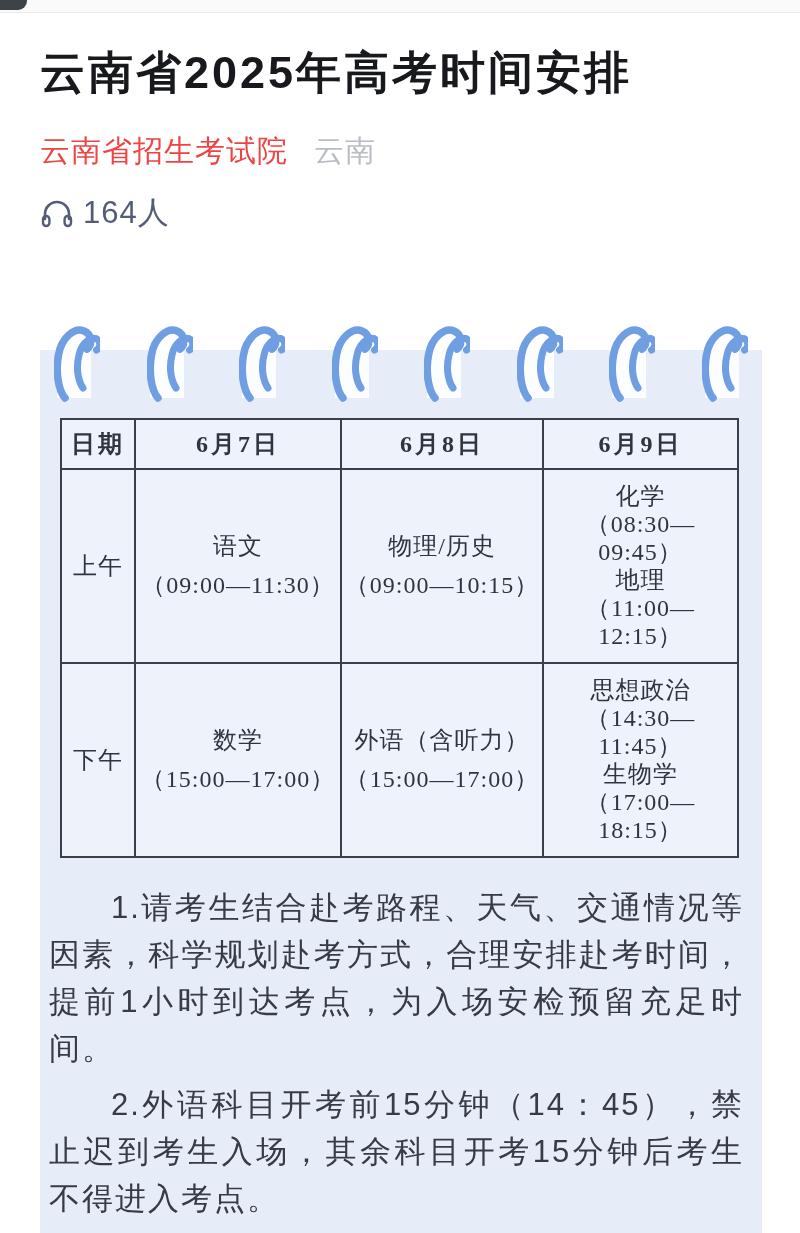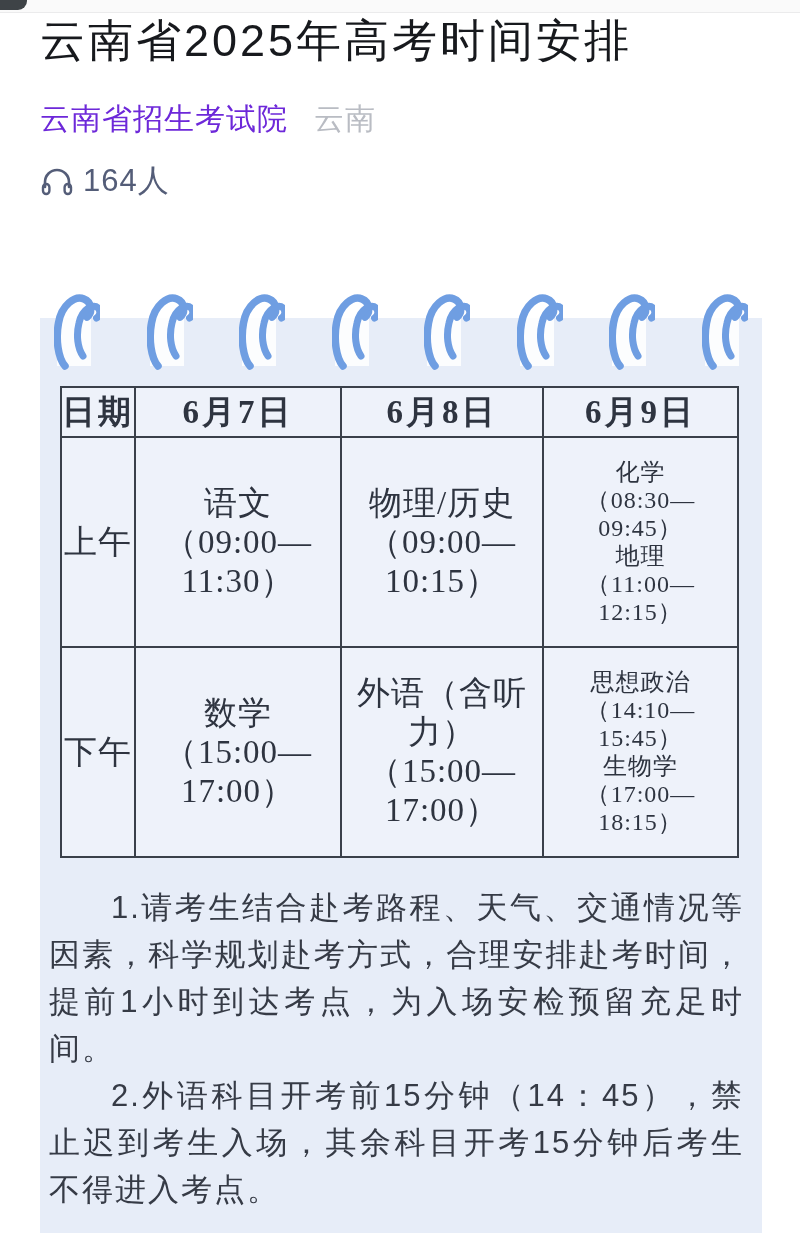--- a/index.html
+++ b/index.html
@@ -21,34 +21,35 @@
     position: absolute;
     left: 0; top: 0;
     width: 27px; height: 10px;
     background: #3e4347;
     border-radius: 0 0 9px 0;
   }
 
   
   .article { padding: 0 38px 0 40px; }
   .title {
+    margin-top: 32px;
     font-size: 45px;
-    font-weight: 400;
+    font-weight: 700;
     letter-spacing: 3px;
     line-height: 1.25;
     color: #17191d;
   }
   .byline {
     margin-top: 30px;
     display: flex;
     align-items: baseline;
     font-size: 30px;
     white-space: nowrap;
   }
-  .author { color: #6d28d9; letter-spacing: 1px; cursor: pointer; }
+  .author { color: #ef4444; letter-spacing: 1px; cursor: pointer; }
   .pub-date { color: #b9bcc3; margin-left: 26px; letter-spacing: 1px; }
   .pub-loc  { color: #b9bcc3; margin-left: 26px; letter-spacing: 1px; }
   .listen-row {
     margin-top: 20px;
     display: flex;
     align-items: center;
     font-size: 31px;
     color: #545d78;
     cursor: pointer;
   }
@@ -89,43 +90,43 @@
     border-collapse: collapse;
     table-layout: fixed;
     font-family: "Liberation Serif", "DejaVu Serif", serif;
     color: #2e3440;
     background: #eef2fa;
   }
   table.schedule th, table.schedule td {
     border: 2px solid #3a404a;
     text-align: center;
     vertical-align: middle;
-    font-size: 33px;
+    font-size: 24px;
   }
   table.schedule thead th { height: 50px; font-weight: 700; letter-spacing: 3px; }
   col.c-label { width: 74px; }
   col.c-d7 { width: 206px; }
   col.c-d8 { width: 202px; }
   col.c-d9 { width: 195px; }
   td.cell { padding: 26px 2px; line-height: 39px; letter-spacing: 1px; }
-  td.cell.compact { padding: 20px 2px; line-height: 28px; font-size: 24px; }
+  td.cell.compact { padding: 12px 2px; line-height: 28px; font-size: 24px; }
   th.row-label { font-weight: 400; font-size: 26px; letter-spacing: 1px; }
 
   
   .notes {
     margin-top: 26px;
     padding: 0 18px 0 9px;
     font-size: 31px;
     line-height: 47px;
     letter-spacing: 2px;
     color: #363b46;
     text-align: justify;
   }
   .notes .notes-heading { letter-spacing: 3px; }
-  .notes p { text-indent: 2em; margin-bottom: 0; }
+  .notes p { text-indent: 2em; margin-bottom: 9px; }
   .notes p:last-child { margin-bottom: 0; }
 </style>
 </head>
 <body>
 
 <div class="top-strip">
   <div class="corner-artifact"></div>
 </div>
 
 <div class="article">
@@ -245,21 +246,21 @@
           <td class="cell">
             <div>数学</div>
             <div>（15:00—17:00）</div>
           </td>
           <td class="cell">
             <div>外语（含听力）</div>
             <div>（15:00—17:00）</div>
           </td>
           <td class="cell compact">
             <div>思想政治</div>
-            <div>（14:10—15:45）</div>
+            <div>（14:30—11:45）</div>
             <div>生物学</div>
             <div>（17:00—18:15）</div>
           </td>
         </tr>
       </tbody>
     </table>
 
     <div class="notes">
       <p>1.请考生结合赴考路程、天气、交通情况等因素，科学规划赴考方式，合理安排赴考时间，提前1小时到达考点，为入场安检预留充足时间。</p>
       <p>2.外语科目开考前15分钟（14：45），禁止迟到考生入场，其余科目开考15分钟后考生不得进入考点。</p>

